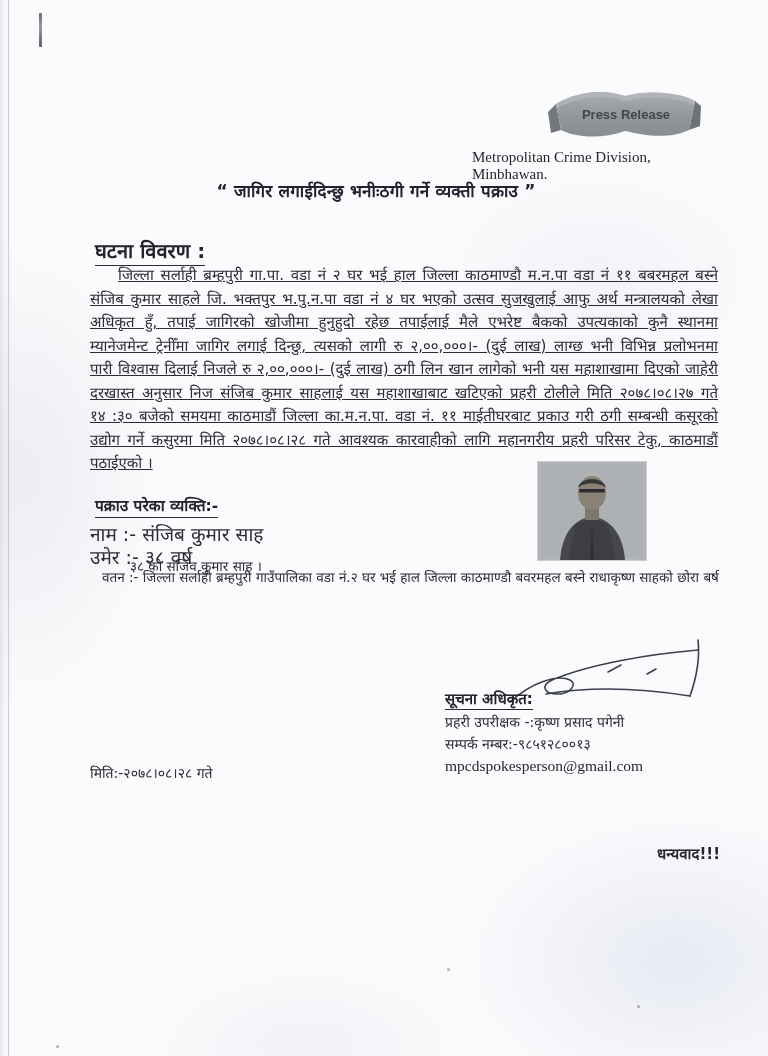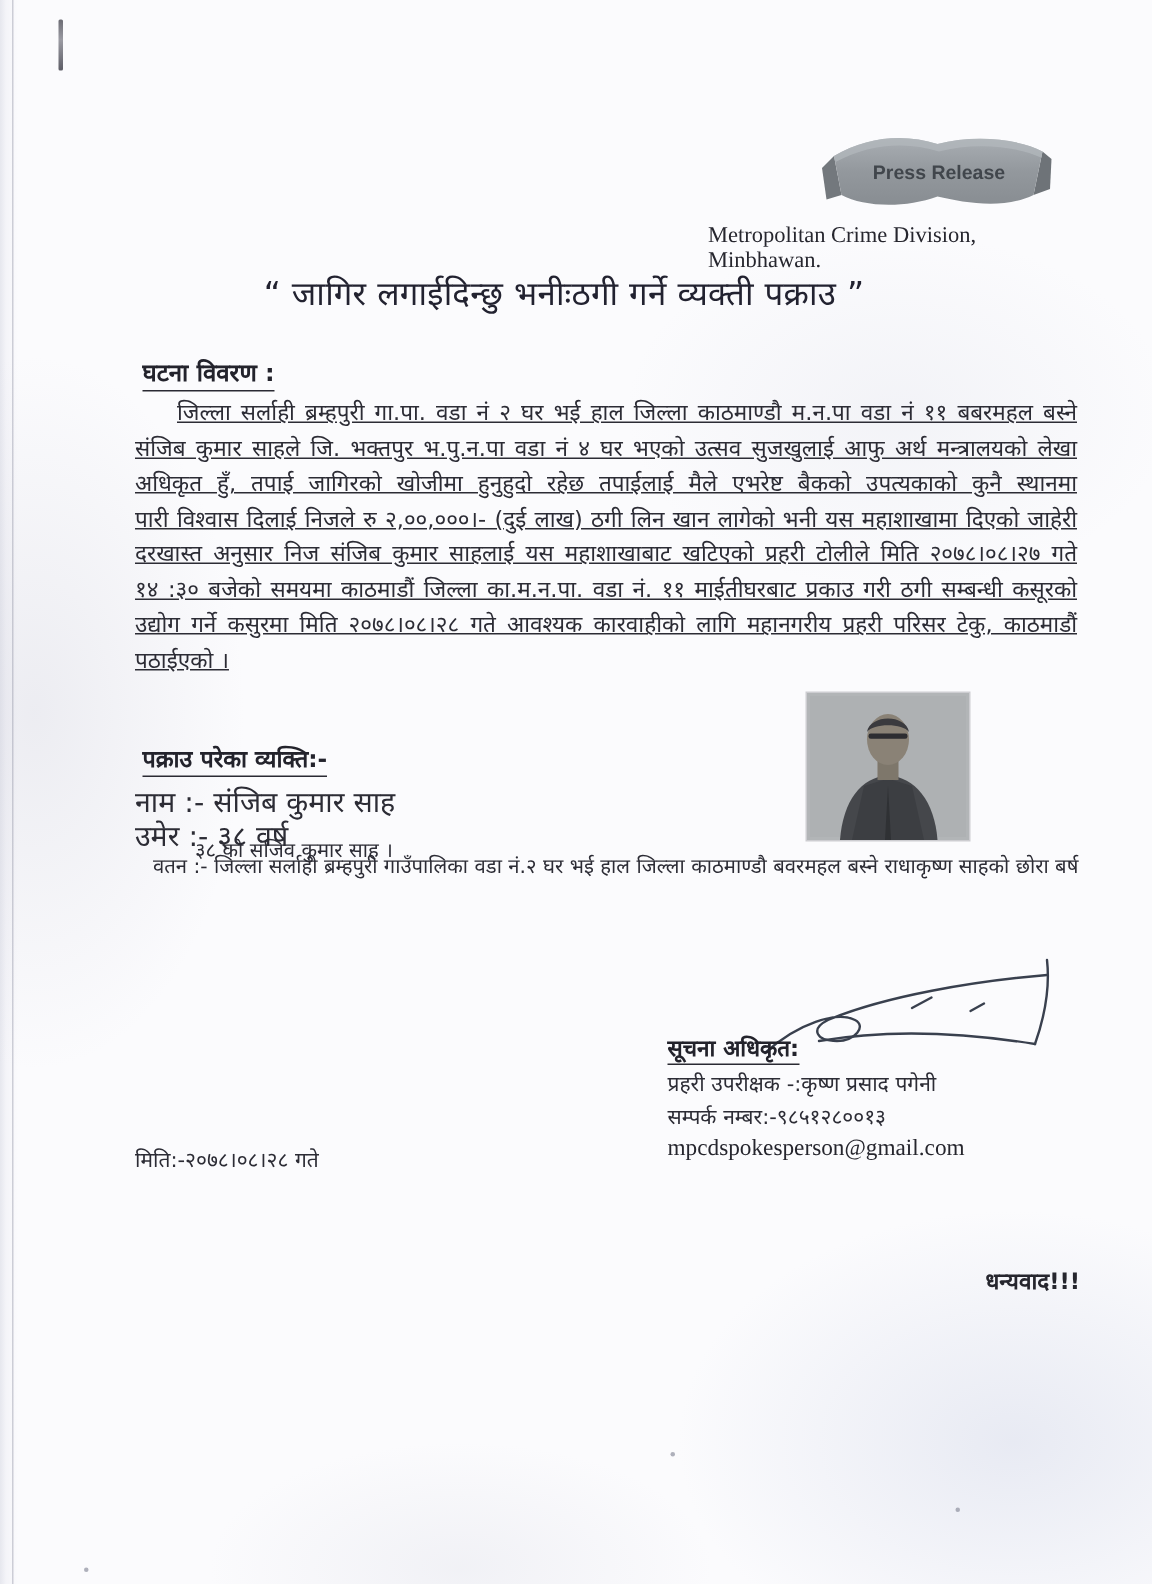--- a/index.html
+++ b/index.html
@@ -21,25 +21,25 @@
   }
   .paper-edge{position:absolute;left:8px;top:0;width:1px;height:1056px;background:rgba(150,152,168,0.45);}
   .staple{position:absolute;left:39px;top:13px;width:3px;height:34px;
     background:linear-gradient(180deg,#6c6c74,#9b9ba3 40%,#5d5d66);border-radius:1px;}
   .speck{position:absolute;width:3px;height:3px;border-radius:50%;background:#8d909e;opacity:.7;}
 
   .ribbon{position:absolute;left:548px;top:86px;width:154px;height:62px;}
   .org-line{position:absolute;left:472px;top:149px;width:250px;
     font-family:"Liberation Serif","DejaVu Serif",serif;font-size:15px;color:#26262e;}
   .doc-title{position:absolute;left:0;top:179px;width:752px;text-align:center;
-    font-size:22px;font-weight:normal;color:#222230;letter-spacing:.2px;}
+    font-size:17px;font-weight:bold;color:#222230;letter-spacing:.2px;}
 
   .sec-heading{font-weight:bold;color:#23232c;border-bottom:1.6px solid #2a2a33;
     display:inline-block;padding-bottom:1px;}
-  .incident-heading{position:absolute;left:95px;top:237px;font-size:16px;}
+  .incident-heading{position:absolute;left:95px;top:237px;font-size:20px;}
   .incident-body{position:absolute;left:90px;top:264px;width:628px;
     font-size:15px;line-height:23.5px;color:#2c2c35;text-decoration:underline;}
   .para-line{width:628px;text-align:justify;text-align-last:justify;white-space:normal;}
   .para-line.first{text-indent:28px;}
   .para-line.last{text-align:left;text-align-last:left;}
 
   .photo{position:absolute;left:538px;top:462px;width:108px;height:98px;
     background:#b4b7b9;box-shadow:0 0 0 1px rgba(120,120,125,.35);}
   .arrested-heading{position:absolute;left:95px;top:494px;font-size:15.5px;}
   .fact-line{position:absolute;left:90px;font-size:19px;color:#2c2c35;}
@@ -83,20 +83,21 @@
 
   <div class="org-line">Metropolitan Crime Division, Minbhawan.</div>
 
   <div class="doc-title">“ जागिर लगाईदिन्छु भनीःठगी गर्ने व्यक्ती पक्राउ ”</div>
 
   <div class="incident-heading sec-heading">घटना विवरण :</div>
   <div class="incident-body">
     <div class="para-line first">जिल्ला सर्लाही ब्रम्हपुरी गा.पा. वडा नं २  घर भई हाल जिल्ला काठमाण्डौ म.न.पा वडा नं ११ बबरमहल बस्ने</div>
     <div class="para-line">संजिब कुमार साहले जि. भक्तपुर भ.पु.न.पा वडा नं ४ घर भएको उत्सव सुजखुलाई आफु अर्थ मन्त्रालयको लेखा</div>
     <div class="para-line">अधिकृत हुँ, तपाई जागिरको खोजीमा हुनुहुदो रहेछ तपाईलाई मैले एभरेष्ट बैकको उपत्यकाको कुनै स्थानमा</div>
+    <div class="para-line">म्यानेजमेन्ट  ट्रेनीँमा जागिर लगाई दिन्छु, त्यसको लागी रु २,००,०००।- (दुई लाख) लाग्छ भनी विभिन्न प्रलोभनमा</div>
     <div class="para-line">पारी विश्वास दिलाई निजले रु २,००,०००।- (दुई लाख) ठगी लिन खान लागेको भनी यस महाशाखामा दिएको जाहेरी</div>
     <div class="para-line">दरखास्त अनुसार निज संजिब कुमार साहलाई यस महाशाखाबाट खटिएको प्रहरी टोलीले  मिति २०७८।०८।२७ गते</div>
     <div class="para-line">१४ :३० बजेको समयमा काठमाडौं जिल्ला का.म.न.पा. वडा नं. ११ माईतीघरबाट प्रकाउ गरी ठगी सम्बन्धी कसूरको</div>
     <div class="para-line">उद्योग गर्ने  कसुरमा मिति २०७८।०८।२८ गते आवश्यक कारवाहीको लागि महानगरीय प्रहरी परिसर टेकु, काठमाडौं</div>
     <div class="para-line last">पठाईएको ।</div>
   </div>
 
   <div class="photo">
     <svg width="108" height="98" viewBox="0 0 108 98">
       <rect x="0" y="0" width="108" height="98" fill="#b2b5b7"></rect>

